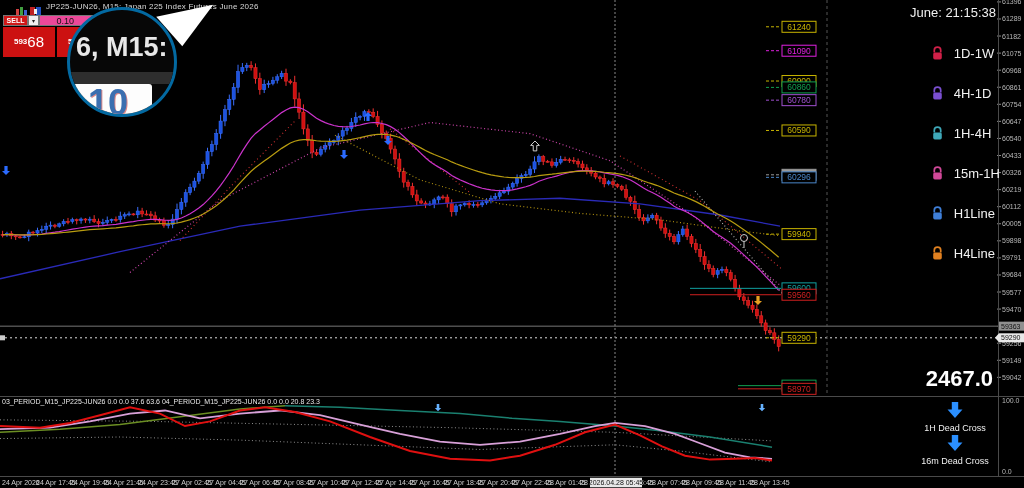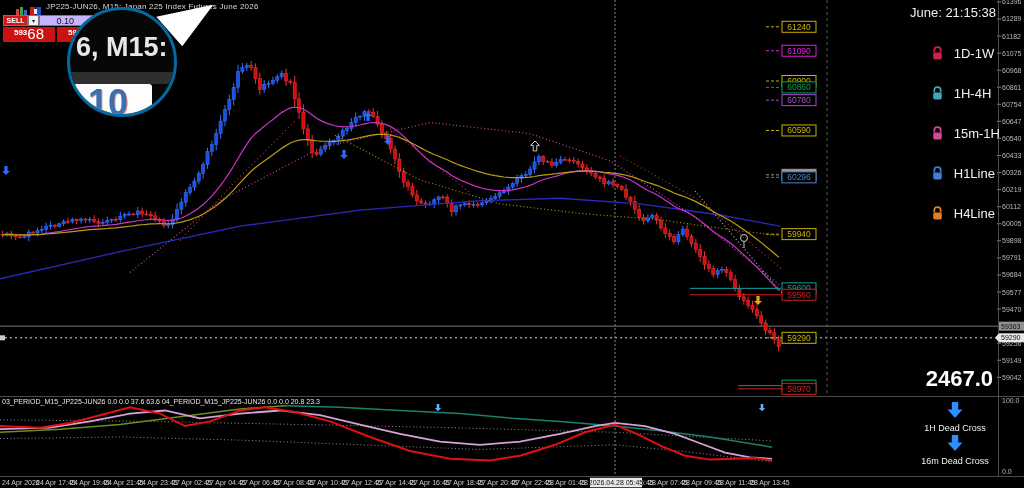--- a/index.html
+++ b/index.html
@@ -10,24 +10,24 @@
   .titlebar{position:absolute;left:0;top:0;width:100%;height:13px;z-index:5;display:flex;align-items:center;}
   .ticon{width:11px;height:9px;margin-left:16px;display:inline-block;}
   .ticon2{width:11px;height:9px;margin-left:3px;display:inline-block;}
   .wtitle{color:#d8d8d8;font-size:8px;margin-left:5px;white-space:nowrap;letter-spacing:.2px;}
   .trade-panel{position:absolute;left:3px;top:15px;z-index:6;}
   .row1{display:flex;height:11px;}
   .sell-btn{width:25px;height:11px;background:#d01818;color:#fff;border:1px solid #777;
             font-size:7px;font-weight:bold;padding:0;line-height:9px;font-family:"Liberation Sans",sans-serif;}
   .lot-drop{width:11px;height:11px;background:#f0f0f0;border:1px solid #777;font-size:6px;padding:0;line-height:8px;color:#222;}
   .lot-input{width:34px;height:9px;border:1px solid #777;font-size:9px;text-align:right;padding:0 18px 0 0;
-             background:#c4b5fd;color:#111;font-family:"Liberation Sans",sans-serif;}
+             background:#ec4899;color:#111;font-family:"Liberation Sans",sans-serif;}
   .prices{display:flex;margin-top:1px;}
-  .price-box{width:52px;height:15px;background:#cc1111;color:#fff;margin-right:2px;
-             display:flex;align-items:flex-start;justify-content:center;cursor:pointer;}
+  .price-box{width:52px;height:30px;background:#cc1111;color:#fff;margin-right:2px;
+             display:flex;align-items:center;justify-content:center;cursor:pointer;}
   .pp{font-size:8px;font-weight:bold;line-height:12px;}
   .pb{font-size:15px;font-weight:normal;line-height:14px;}
   .mag-pointer{position:absolute;left:155px;top:2px;width:62px;height:46px;background:#fff;
                clip-path:polygon(94% 6%,2% 32%,44% 96%);z-index:6;}
   .magnifier{position:absolute;left:67px;top:7px;width:110px;height:110px;border-radius:50%;
              border:3px solid #0369a1;background:#070707;overflow:hidden;z-index:7;box-sizing:border-box;}
   .mag-text{position:absolute;left:6px;top:22px;color:#e8e8e8;font-size:27px;font-weight:bold;white-space:nowrap;}
   .mag-strip{position:absolute;left:0;top:62px;width:100%;height:12px;background:#2e2e2e;}
   .mag-input{position:absolute;left:-6px;top:74px;width:88px;height:40px;background:#fdfdfd;border-radius:3px;
              color:#3b6fb0;font-size:36px;font-weight:bold;text-align:center;line-height:38px;
@@ -632,20 +632,27 @@
   <div class="tf-panel" id="tfPanel">
       <div class="tf-item">
         <svg viewBox="0 0 12 14">
           <path d="M3 6 V4 a3 3 0 0 1 6 0 V6" fill="none" stroke="#d02048" stroke-width="1.6"></path>
           <rect x="2" y="6" width="8" height="6.5" rx="1.5" fill="#d02048"></rect>
         </svg>
         <span class="tf-label">1D-1W</span>
       </div>
       <div class="tf-item">
         <svg viewBox="0 0 12 14">
+          <path d="M3 6 V4 a3 3 0 0 1 6 0 V6" fill="none" stroke="#7a4fd0" stroke-width="1.6"></path>
+          <rect x="2" y="6" width="8" height="6.5" rx="1.5" fill="#7a4fd0"></rect>
+        </svg>
+        <span class="tf-label">4H-1D</span>
+      </div>
+      <div class="tf-item">
+        <svg viewBox="0 0 12 14">
           <path d="M3 6 V4 a3 3 0 0 1 6 0 V6" fill="none" stroke="#3fa8b8" stroke-width="1.6"></path>
           <rect x="2" y="6" width="8" height="6.5" rx="1.5" fill="#3fa8b8"></rect>
         </svg>
         <span class="tf-label">1H-4H</span>
       </div>
       <div class="tf-item">
         <svg viewBox="0 0 12 14">
           <path d="M3 6 V4 a3 3 0 0 1 6 0 V6" fill="none" stroke="#d04898" stroke-width="1.6"></path>
           <rect x="2" y="6" width="8" height="6.5" rx="1.5" fill="#d04898"></rect>
         </svg>

